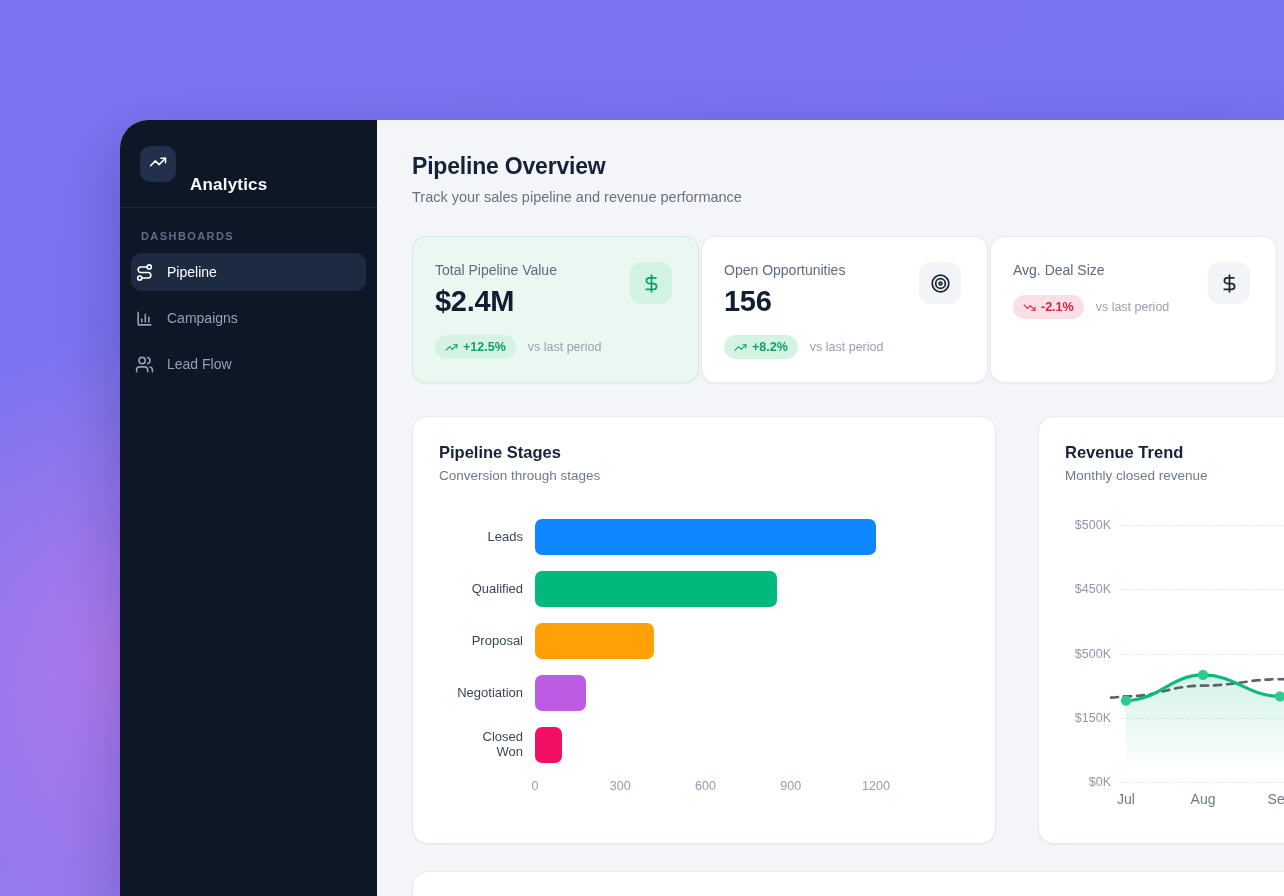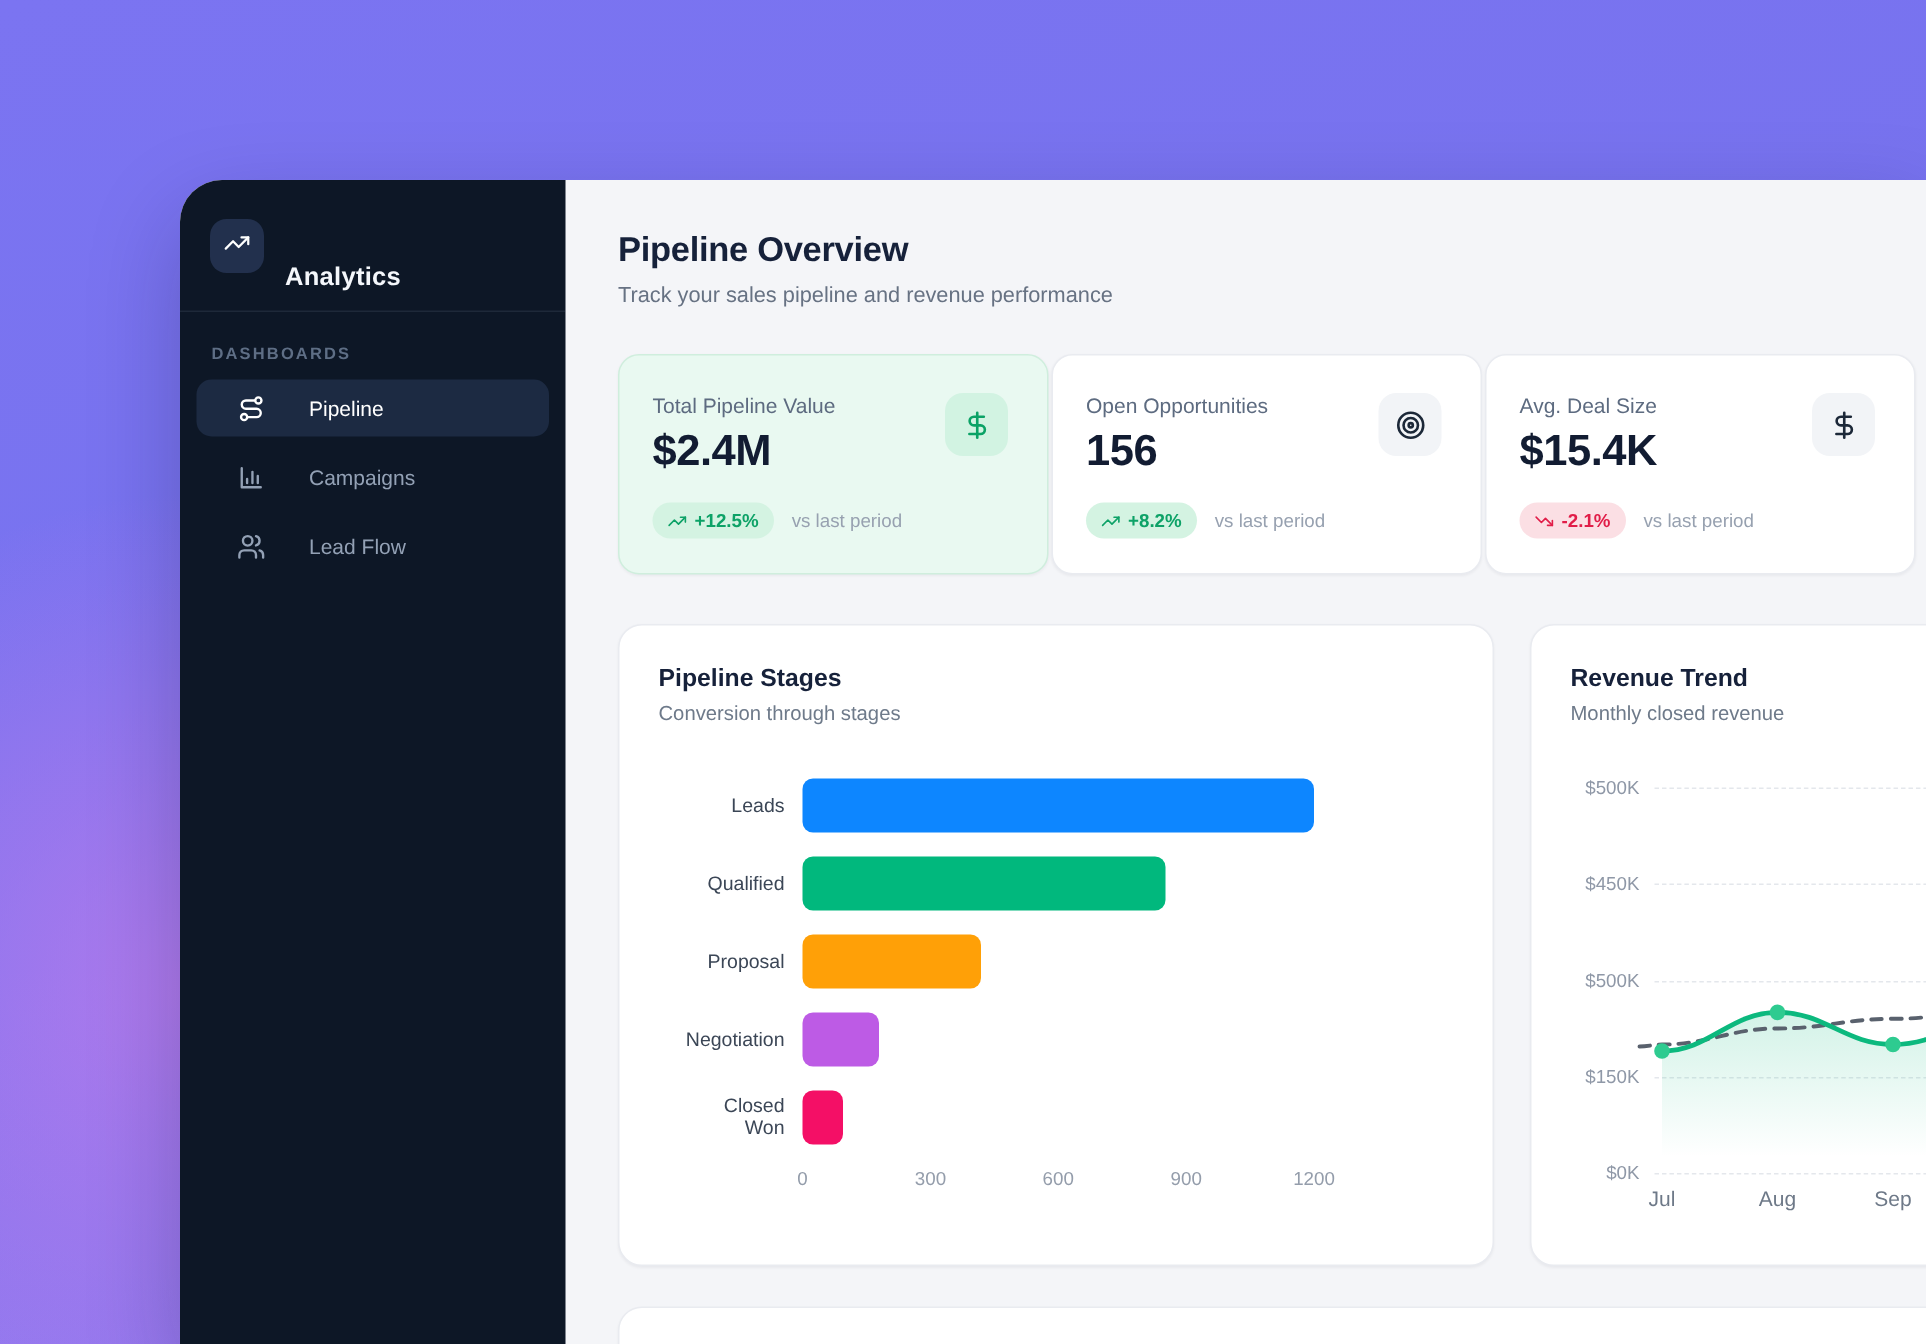--- a/index.html
+++ b/index.html
@@ -19,21 +19,21 @@
     box-shadow: 0 24px 60px rgba(20,18,60,.25);
   }
   
   .sidebar { width: 257px; flex: none; background: #0d1726; display: flex; flex-direction: column; }
   .sb-header { display: flex; align-items: center; gap: 14px; padding: 13px 20px 12px; border-bottom: 1px solid rgba(148,163,184,.13); }
   .logo-tile { width: 36px; height: 36px; border-radius: 11px; background: #22304d; color: #fff; display: flex; align-items: center; justify-content: center; flex: none; }
   .logo-tile svg { width: 18px; height: 18px; }
   .app-name { color: #f4f7fb; font-size: 17px; font-weight: 700; letter-spacing: .2px; margin-top: 42px; }
   .sb-nav { padding: 17px 11px; }
   .sb-section { font-size: 11px; font-weight: 700; letter-spacing: .13em; color: #5e6e85; margin: 5px 0 11px; padding-left: 10px; }
-  .nav-item { display: flex; align-items: center; gap: 29px; height: 38px; padding: 0 27px; border-radius: 10px; font-size: 14px; font-weight: 500; color: #93a1b5; cursor: pointer; margin-bottom: 8px; }
+  .nav-item { display: flex; align-items: center; gap: 13px; height: 38px; padding: 0 4px; border-radius: 10px; font-size: 14px; font-weight: 500; color: #93a1b5; cursor: pointer; margin-bottom: 8px; }
   .nav-item.active { background: #1c2a42; color: #ffffff; }
   .nav-icon, .nav-icon svg { width: 19px; height: 19px; display: block; }
   
   .main { flex: 1; overflow: hidden; padding: 33px 0 0 35px; }
   .page-title { font-size: 23px; font-weight: 800; color: #16213a; letter-spacing: -.2px; }
   .page-sub { margin-top: 9px; font-size: 14.5px; color: #677283; }
   
   .kpi-row { display: grid; grid-template-columns: repeat(3, 287px); gap: 2px; margin-top: 31px; }
   .kpi { background: #fff; border: 1px solid #e9ebf0; border-radius: 14px; padding: 25px 22px; height: 147px; position: relative; box-shadow: 0 1px 2px rgba(16,24,40,.05); }
   .kpi.highlight { background: #e9f9f1; border-color: #cfeedd; }
@@ -42,21 +42,21 @@
   .kpi.highlight .kpi-tile { background: #d2f3e2; color: #0ba266; }
   .kpi-tile svg { width: 21px; height: 21px; }
   .kpi-value { margin-top: 7px; font-size: 29px; font-weight: 800; color: #121c32; letter-spacing: -.3px; }
   .kpi-foot { margin-top: 17px; display: flex; align-items: center; gap: 12px; }
   .pill { display: inline-flex; align-items: center; gap: 5px; height: 24px; padding: 0 10px; border-radius: 999px; font-size: 12.5px; font-weight: 700; }
   .pill svg { width: 13px; height: 13px; }
   .pill.up { background: #d4f3e2; color: #0da267; }
   .pill.down { background: #fbdfe4; color: #e11d48; }
   .kpi-note { font-size: 12.5px; color: #97a1b0; }
   
-  .charts-row { display: grid; grid-template-columns: 584px 584px; gap: 24px; margin-top: 33px; }
+  .charts-row { display: grid; grid-template-columns: 584px 584px; gap: 42px; margin-top: 33px; }
   .card { background: #fff; border: 1px solid #e9ebf0; border-radius: 16px; padding: 26px; height: 428px; box-shadow: 0 1px 2px rgba(16,24,40,.05); overflow: hidden; position: relative; }
   .card-title { font-size: 16.5px; font-weight: 700; color: #16213a; }
   .card-sub { margin-top: 6px; font-size: 13.5px; color: #6e7a8a; }
   
   .bars { margin-top: 36px; }
   .bar-row { display: flex; align-items: center; margin-bottom: 16px; }
   .bar-label { width: 84px; margin-right: 12px; text-align: right; font-size: 13px; color: #3b4656; font-weight: 500; line-height: 1.15; white-space: pre-line; }
   .bar-plot { flex: 1; }
   .bar { height: 36px; border-radius: 7px; }
   .bar-axis { position: relative; margin-left: 96px; width: 345px; height: 18px; margin-top: 7px; }
@@ -169,21 +169,20 @@
           </div>
         </article>
         <article class="kpi">
           <div class="kpi-label">Avg. Deal Size</div>
           <div class="kpi-tile">
             <svg viewBox="0 0 24 24" fill="none" stroke="currentColor" stroke-width="2" stroke-linecap="round" stroke-linejoin="round">
               <line x1="12" y1="2.5" x2="12" y2="21.5"></line>
               <path d="M17 5.5H9.5a3.3 3.3 0 0 0 0 6.6h5a3.3 3.3 0 0 1 0 6.6H6"></path>
             </svg>
           </div>
-          <div class="kpi-value">$15.4K</div>
           <div class="kpi-foot">
             <span class="pill down"><span style="display:flex">
                 <svg viewBox="0 0 24 24" fill="none" stroke="currentColor" stroke-width="2" stroke-linecap="round" stroke-linejoin="round">
                   <polyline points="22 17 13.5 8.5 8.5 13.5 2 7"></polyline>
                   <polyline points="16 17 22 17 22 11"></polyline>
                 </svg>
               </span>-2.1%</span>
             <span class="kpi-note">vs last period</span>
           </div>
         </article>

